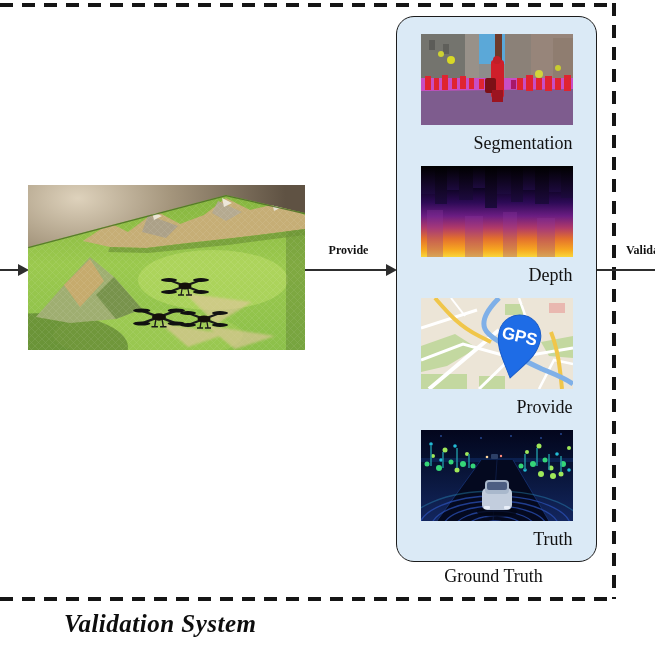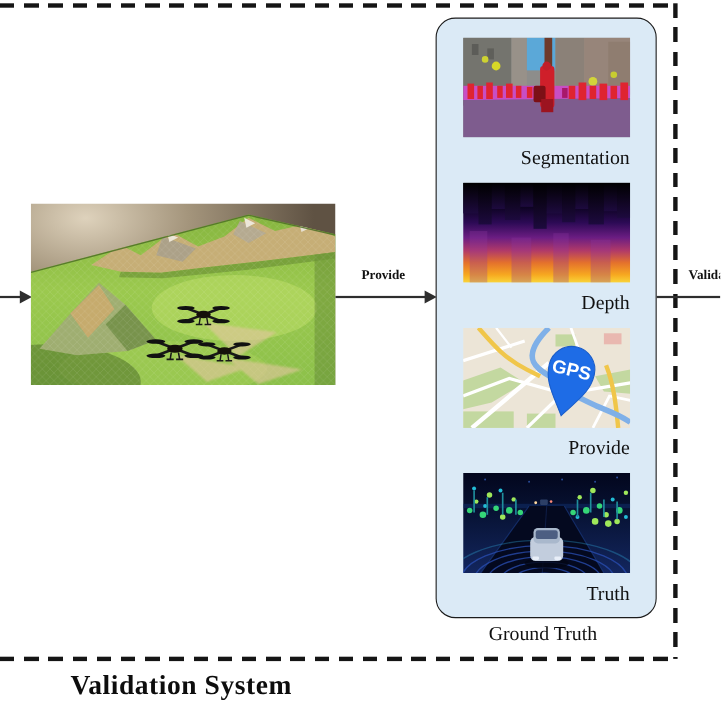--- a/index.html
+++ b/index.html
@@ -19,21 +19,21 @@
   .provide-line{top:269px;left:305px;width:82px;}
   .validate-line{top:269px;left:597px;width:58px;}
   .arrowhead{position:absolute;width:0;height:0;border-top:6px solid transparent;border-bottom:6px solid transparent;border-left:11px solid #2e2e2e;}
   .in-head{top:264px;left:18px;}
   .provide-head{top:264px;left:386px;}
 
   
   .flow-label{position:absolute;font-size:12px;color:#111;font-weight:bold;}
   .provide-label{top:243px;left:300px;width:97px;text-align:center;}
   .validate-label{top:243px;left:626px;white-space:nowrap;}
-  .caption{position:absolute;top:610px;left:64px;font-size:25px;font-weight:bold;color:#0d0d0d;letter-spacing:0.5px;}
+  .caption{position:absolute;top:610px;left:64px;font-size:25px;font-weight:bold;font-style:italic;color:#0d0d0d;letter-spacing:0.5px;}
 
   
   .sim{position:absolute;top:185px;left:28px;width:277px;height:165px;}
   .sim svg{display:block;}
 
   
   .gt-box{position:absolute;top:16px;left:396px;width:201px;height:546px;box-sizing:border-box;
           background:#dbeaf6;border:1.6px solid #1c1c1c;border-radius:18px;
           display:flex;flex-direction:column;align-items:center;padding-top:17px;}
   .gt-item{display:flex;flex-direction:column;align-items:flex-end;margin-bottom:13px;}

